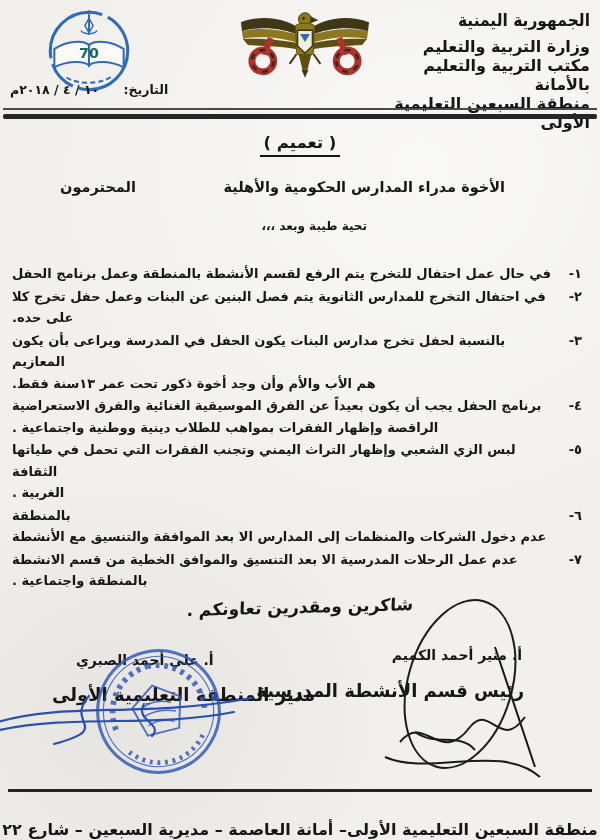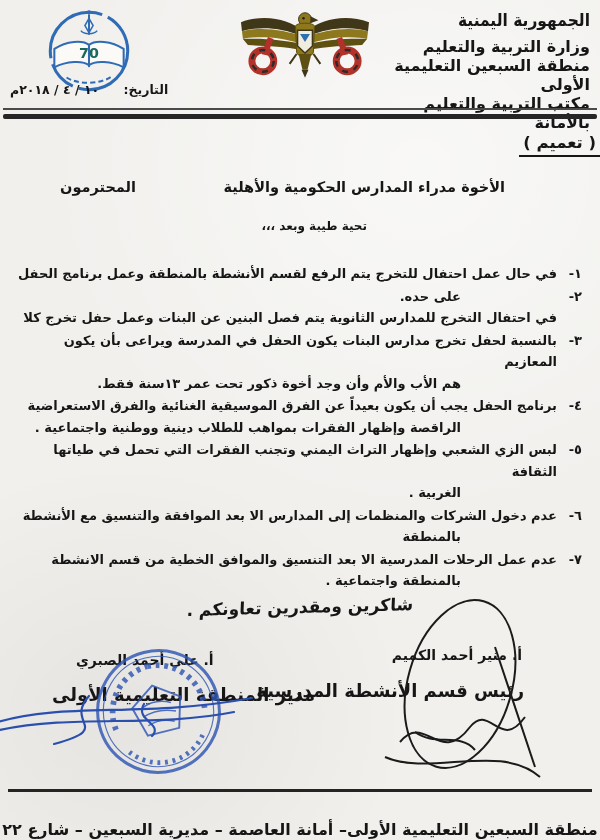--- a/index.html
+++ b/index.html
@@ -14,29 +14,29 @@
   }
   .ministry-block{position:absolute;top:12px;right:10px;width:218px;text-align:right;font-weight:bold;}
   .republic{font-size:15.5px;letter-spacing:-.5px;margin-bottom:7px;transform:scaleY(1.08);}
   .ministry-line{font-size:16px;line-height:19px;}
   .emblem{position:absolute;top:8px;right:228px;width:134px;height:80px;}
   .logo{position:absolute;top:4px;left:36px;width:106px;height:94px;}
   .date-row{position:absolute;top:82px;left:10px;font-size:12.5px;font-weight:bold;direction:rtl;white-space:nowrap;}
   .date-row .lbl{margin-left:20px;}
   .divider-thin{position:absolute;top:108px;left:3px;right:3px;height:2px;background:#4a4a4a;}
   .divider{position:absolute;top:114px;left:3px;right:3px;height:5px;background:#262626;border-radius:2px;}
-  .title-wrap{position:absolute;top:133px;left:0;width:100%;text-align:right;}
+  .title-wrap{position:absolute;top:133px;left:0;width:100%;text-align:center;}
   .title{display:inline-block;font-size:16.5px;font-weight:bold;border-bottom:2.5px solid #161616;padding:0 4px 3px;}
   .addressee-row{position:absolute;top:179px;right:95px;left:60px;display:flex;justify-content:space-between;align-items:baseline;font-size:14.5px;font-weight:bold;}
   .greeting{position:absolute;top:219px;right:233px;font-size:12px;font-weight:bold;text-align:center;}
   .items{position:absolute;top:263px;right:18px;left:12px;}
   .item{display:flex;font-size:13px;font-weight:bold;line-height:21.5px;margin-bottom:1px;}
   .item-num{flex:none;width:25px;}
   .item-text{flex:1;}
-  .item-line{display:block;text-align:right;}
+  .item-line{display:block;text-align:left;}
   .item-line.l2{margin-right:96px;}
   .closing{position:absolute;top:597px;left:0;width:100%;text-align:center;font-size:17px;font-weight:bold;transform:rotate(-1.5deg) skewX(-4deg);}
   .sig-area{position:absolute;top:630px;left:0;right:0;height:165px;}
   .sig-name,.sig-title{position:absolute;font-weight:bold;white-space:nowrap;}
   .sig-name{font-size:14px;}
   .sig-title{font-size:18px;}
   .sig-right-name{top:17px;right:78px;}
   .sig-right-title{top:50px;right:76px;}
   .sig-left-name{top:22px;left:76px;}
   .sig-left-title{top:54px;left:52px;}
@@ -48,22 +48,22 @@
   svg{display:block;width:100%;height:100%;}
 </style>
 </head>
 <body>
 
 <div class="page">
 
   <div class="ministry-block">
     <div class="republic">الجمهورية اليمنية</div>
     <div class="ministry-line">وزارة التربية والتعليم</div>
+    <div class="ministry-line">مكتب التربية والتعليم بالأمانة</div>
     <div class="ministry-line">منطقة السبعين التعليمية الأولى</div>
-    <div class="ministry-line">مكتب التربية والتعليم بالأمانة</div>
   </div>
 
   <div class="emblem">
     <svg viewBox="0 0 135 80">
       <g>
         <path d="M3,14 C28,5 52,12 64,22 L64,28 C44,19 20,18 4,23 Z" fill="#403618"></path>
         <path d="M4,23 C24,18 48,22 64,28 L64,36 C42,28 16,28 5,31 Z" fill="#8d781d"></path>
         <path d="M5,31 C24,30 46,32 64,36 L64,42 C46,38 24,38 10,37 Z" fill="#5e4f12"></path>
       </g>
       <g transform="translate(135 0) scale(-1 1)">
@@ -127,22 +127,22 @@
   <div class="items">
     <div class="item">
       <span class="item-num">١-</span>
       <span class="item-text">
         <span class="item-line">في حال عمل احتفال للتخرج يتم الرفع لقسم الأنشطة بالمنطقة وعمل برنامج الحفل</span>
       </span>
     </div>
     <div class="item">
       <span class="item-num">٢-</span>
       <span class="item-text">
+        <span class="item-line">في احتفال التخرج للمدارس الثانوية يتم فصل البنين عن البنات وعمل حفل تخرج كلا</span>
         <span class="item-line l2">على حده.</span>
-        <span class="item-line">في احتفال التخرج للمدارس الثانوية يتم فصل البنين عن البنات وعمل حفل تخرج كلا</span>
       </span>
     </div>
     <div class="item">
       <span class="item-num">٣-</span>
       <span class="item-text">
         <span class="item-line">بالنسبة لحفل تخرج مدارس البنات يكون الحفل في المدرسة ويراعى بأن يكون المعازيم</span>
         <span class="item-line l2">هم الأب والأم وأن وجد أخوة ذكور تحت عمر ١٣سنة فقط.</span>
       </span>
     </div>
     <div class="item">
@@ -155,22 +155,22 @@
     <div class="item">
       <span class="item-num">٥-</span>
       <span class="item-text">
         <span class="item-line">لبس الزي الشعبي وإظهار التراث اليمني وتجنب الفقرات التي تحمل في طياتها الثقافة</span>
         <span class="item-line l2">الغربية .</span>
       </span>
     </div>
     <div class="item">
       <span class="item-num">٦-</span>
       <span class="item-text">
+        <span class="item-line l2">بالمنطقة</span>
         <span class="item-line">عدم دخول الشركات والمنظمات إلى المدارس الا بعد الموافقة والتنسيق مع الأنشطة</span>
-        <span class="item-line l2">بالمنطقة</span>
       </span>
     </div>
     <div class="item">
       <span class="item-num">٧-</span>
       <span class="item-text">
         <span class="item-line">عدم عمل الرحلات المدرسية الا بعد التنسيق والموافق الخطية من قسم الانشطة</span>
         <span class="item-line l2">بالمنطقة واجتماعية .</span>
       </span>
     </div>
   </div>

